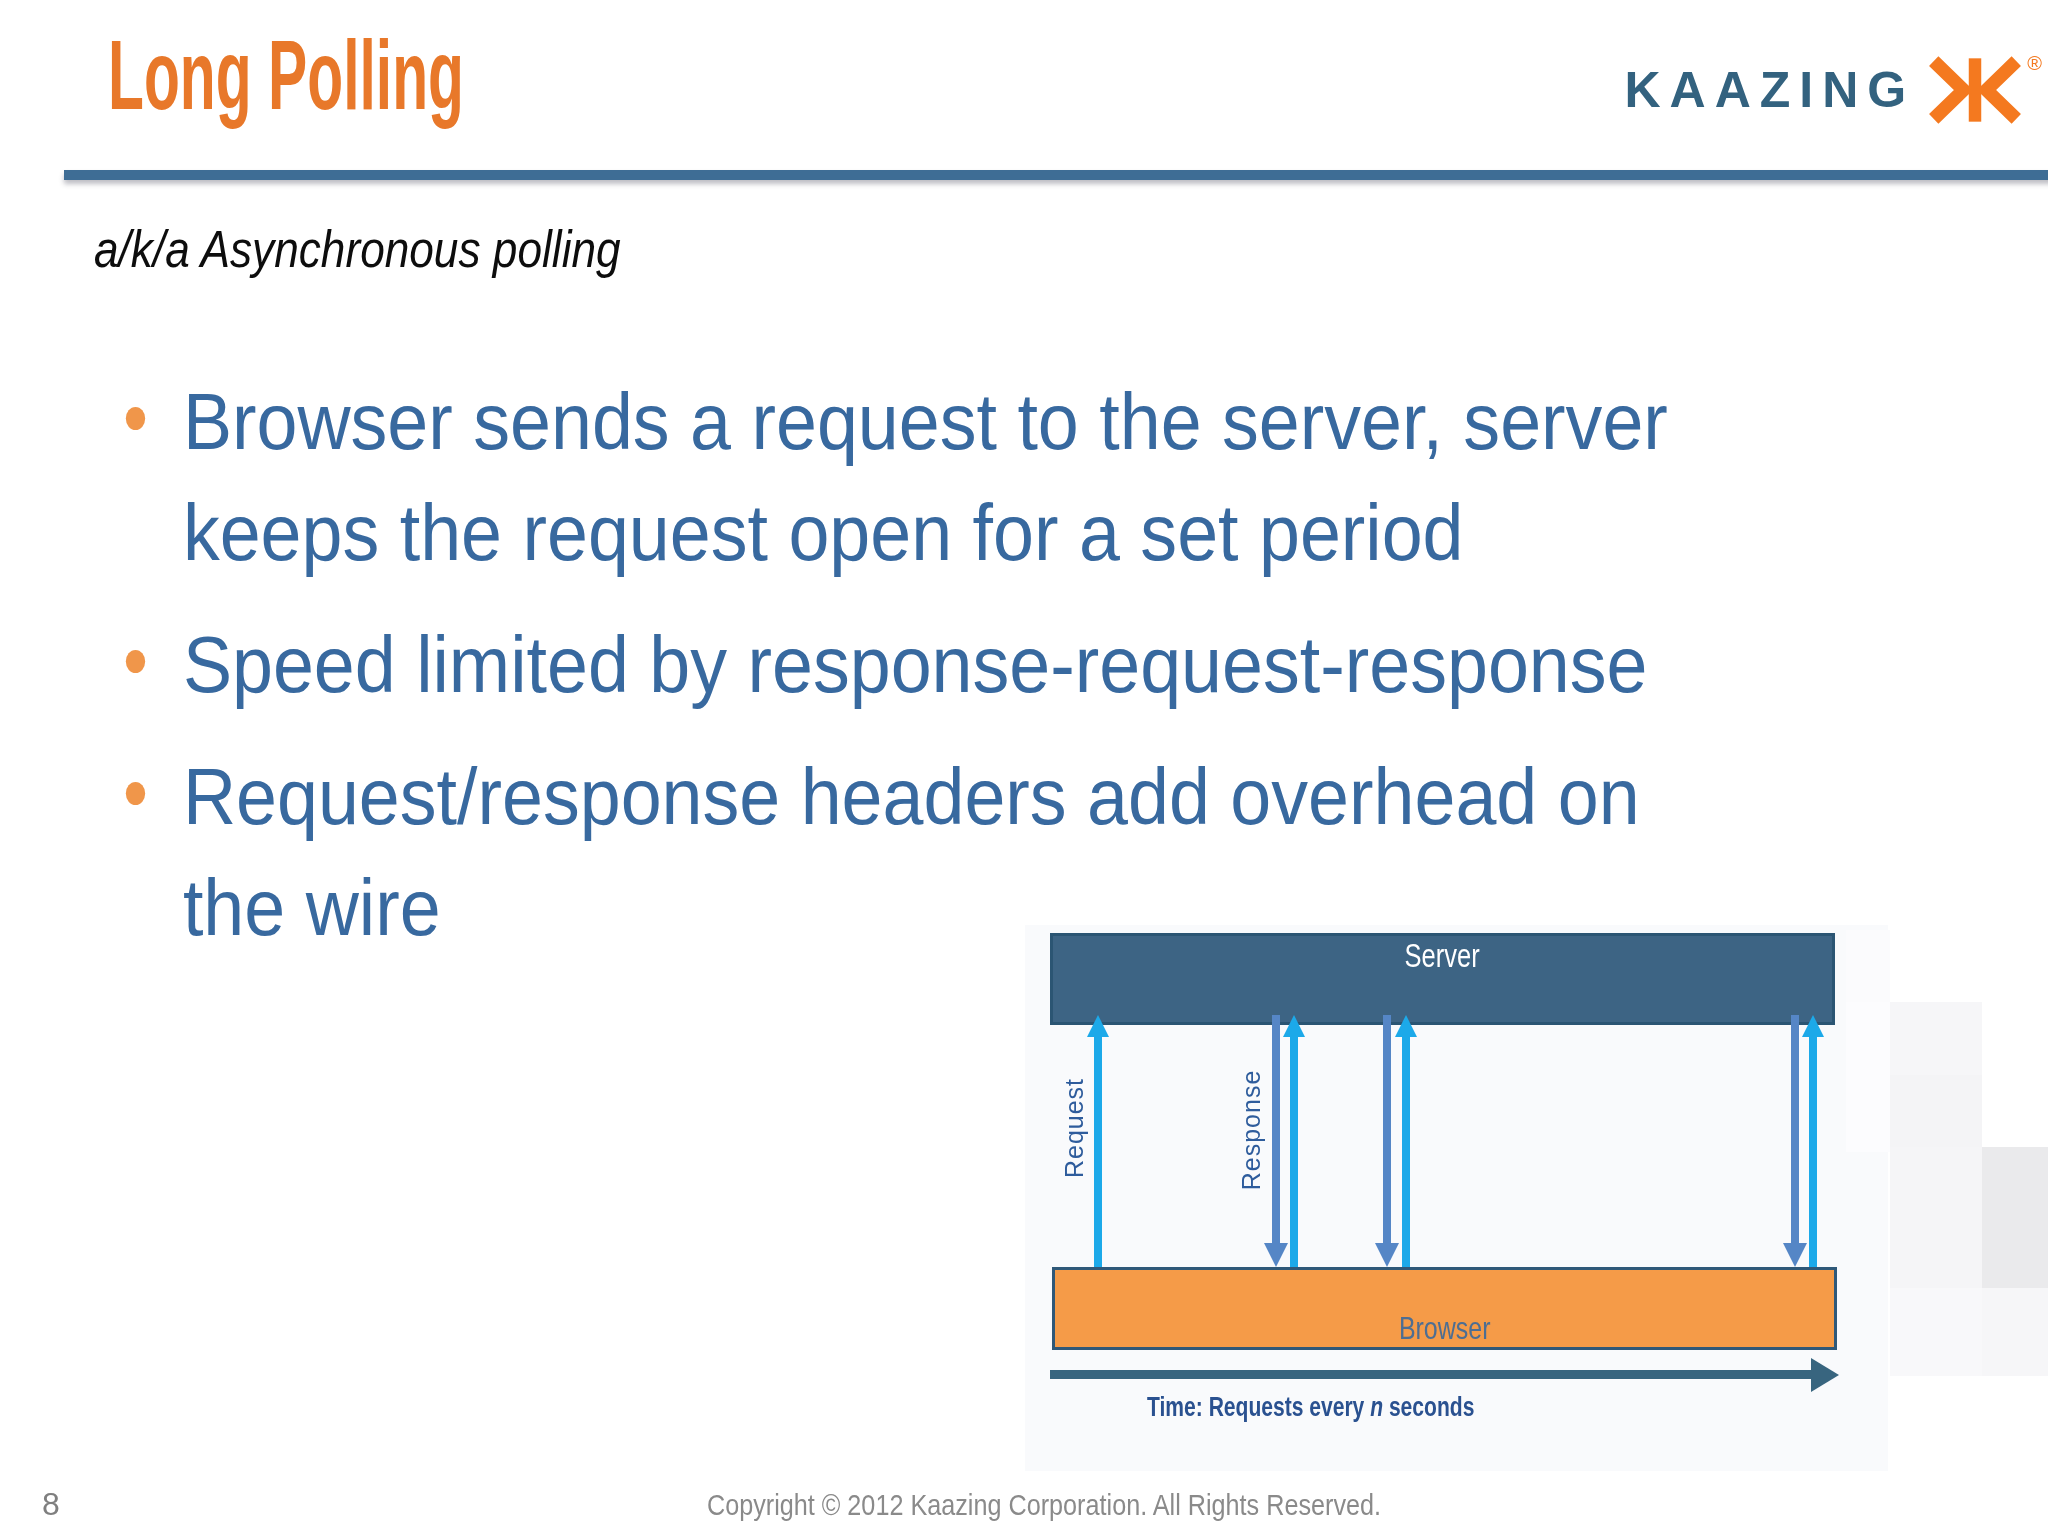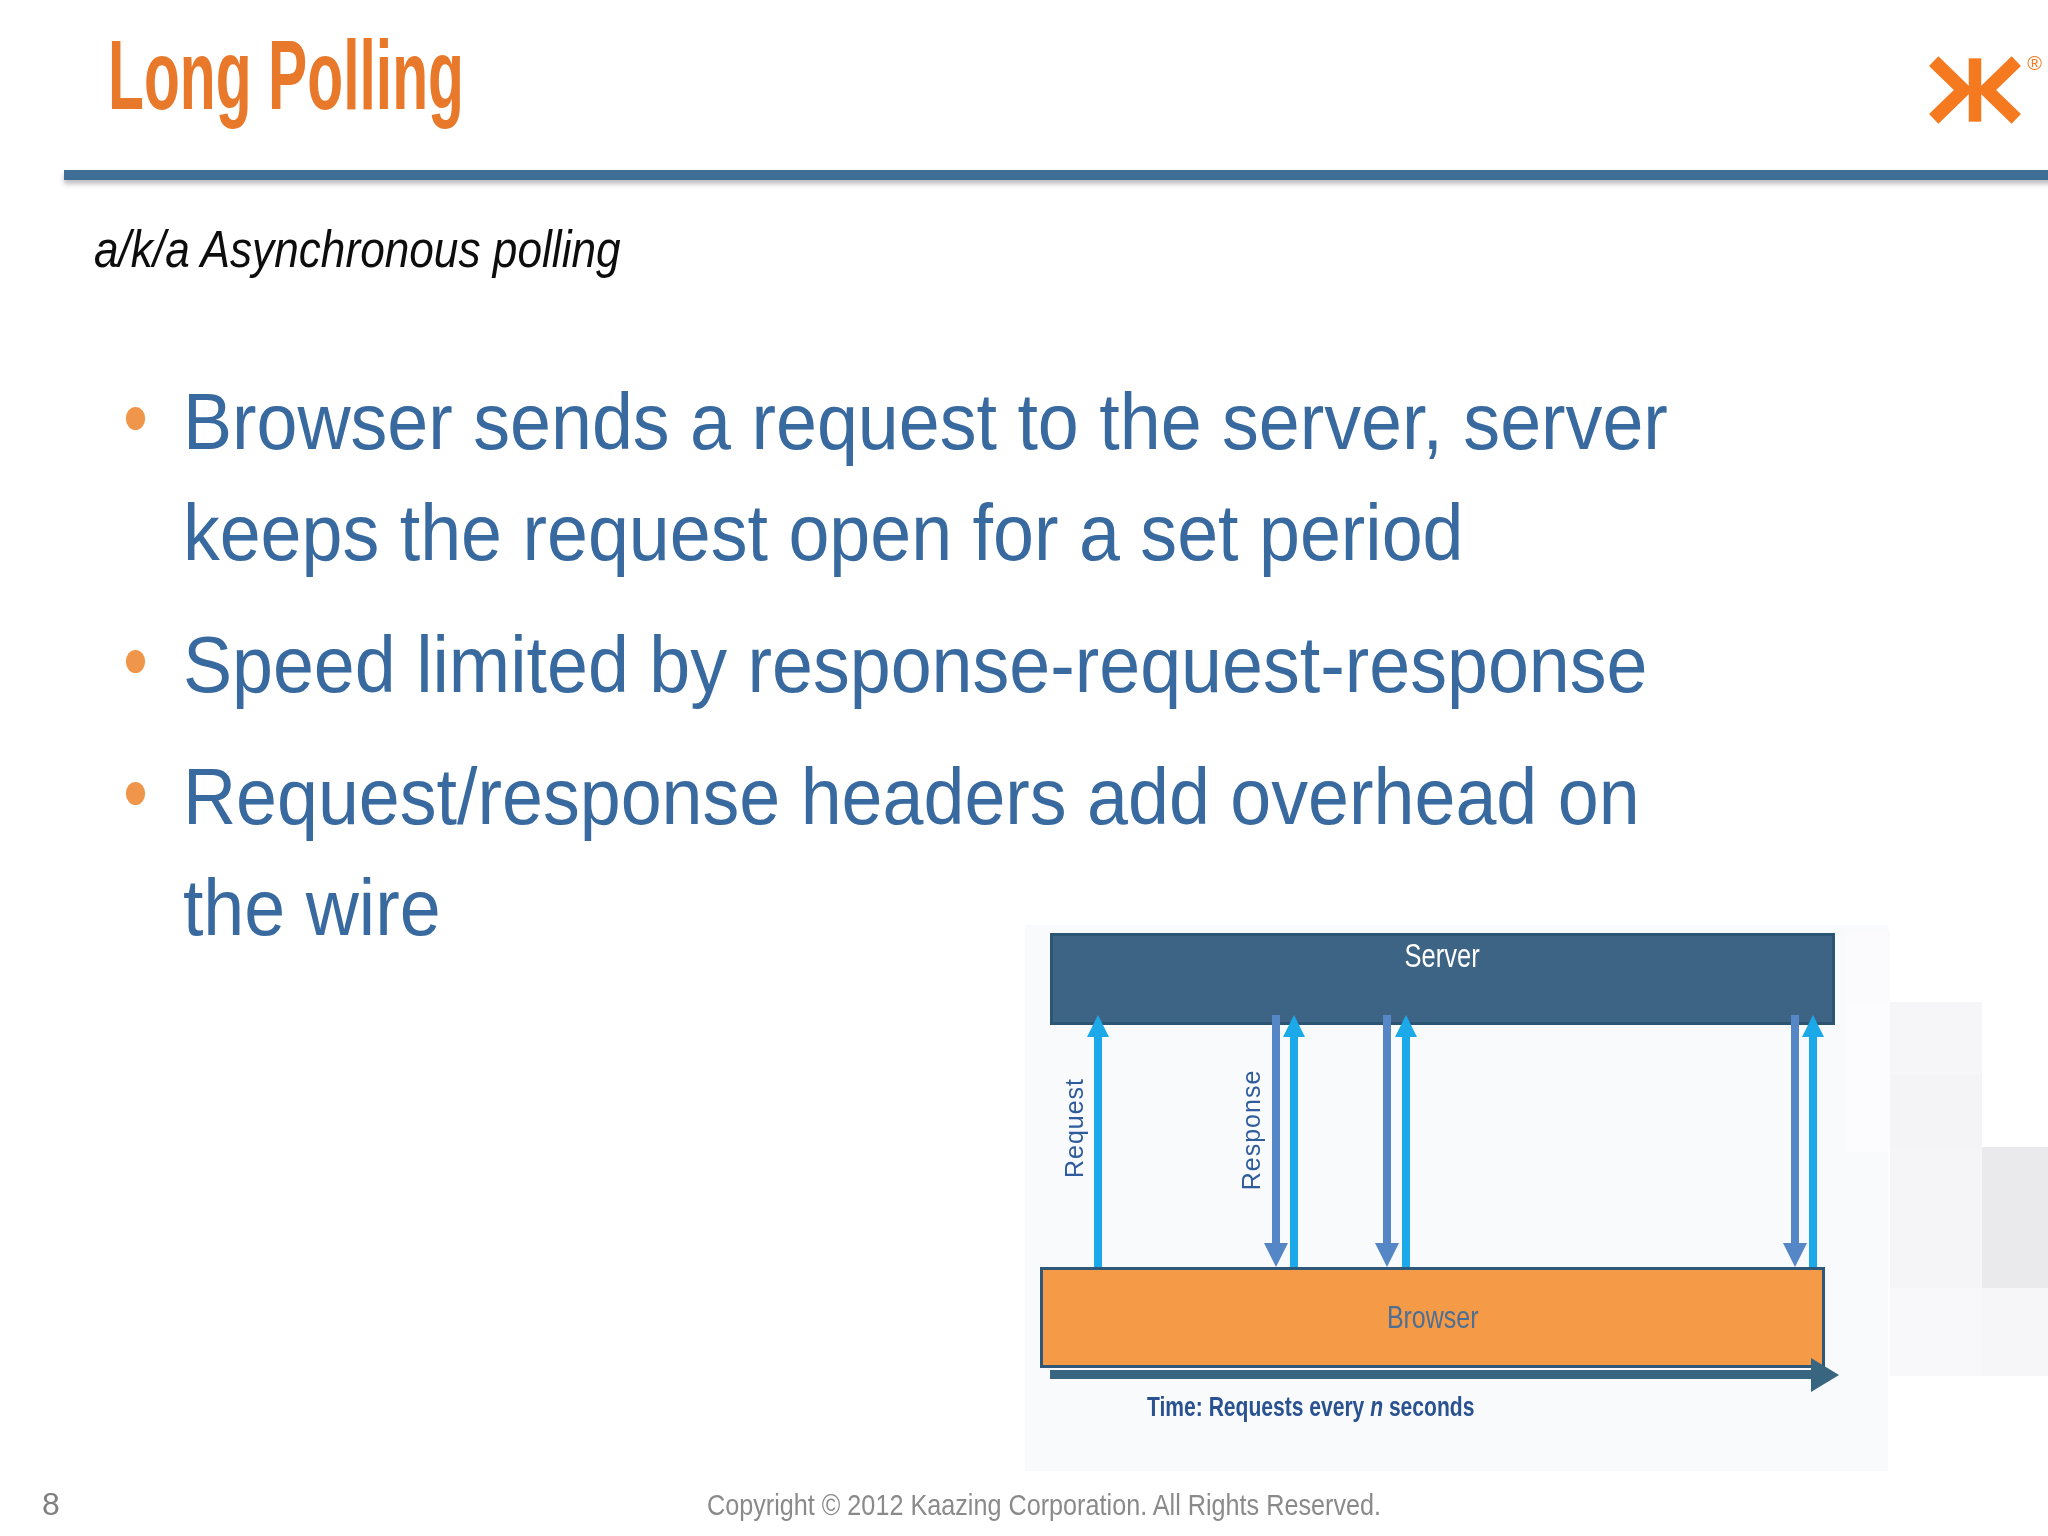--- a/index.html
+++ b/index.html
@@ -62,23 +62,23 @@
   .c7 { left:865px; top:363px; width:92px; height:88px;  background:#F8F8FA; }
   .c8 { left:957px; top:363px; width:86px; height:88px;  background:#F6F6F8; }
 
   .server-bar {
     position:absolute; left:25px; top:8px; width:785px; height:92px;
     background:var(--server-fill,#3D6484); border:3px solid var(--server-border,#2B5573);
     box-sizing:border-box; display:flex; justify-content:center;
   }
   .server-bar span { color:#ffffff; font-size:34px; transform:scaleX(0.75); }
   .browser-bar {
-    position:absolute; left:15px; top:342px; width:785px; height:101px;
+    position:absolute; left:27px; top:342px; width:785px; height:83px;
     background:var(--browser-fill,#F59B48); border:3px solid var(--browser-border,#2F5878);
-    box-sizing:border-box; display:flex; align-items:center; justify-content:center;
+    box-sizing:border-box; display:flex; align-items:flex-end; justify-content:center;
   }
   .browser-bar span { color:#4E6E92; font-size:32px; transform:scaleX(0.78); }
 
   .arrow-up { position:absolute; top:90px; width:22px; }
   .arrow-up .head {
     width:0; height:0; margin:0 auto;
     border-left:11px solid transparent; border-right:11px solid transparent;
     border-bottom:22px solid var(--arrow-up-blue,#1CA9E9);
   }
   .arrow-up .shaft { width:8px; height:230px; margin:0 auto; background:var(--arrow-up-blue,#1CA9E9); }
@@ -123,20 +123,21 @@
   }
 </style>
 </head>
 <body>
 
 <div class="slide">
 
   <div class="title">Long Polling</div>
 
   <div class="logo">
+    <span class="logo-text">KAAZING</span>
     <svg class="logo-mark" width="96" height="68" viewBox="0 0 100 70">
       <polyline points="7,5 38,35 7,65" fill="none" stroke="#F4791F" stroke-width="14"></polyline>
       <line x1="50" y1="2" x2="50" y2="68" stroke="#F4791F" stroke-width="13"></line>
       <polyline points="93,5 62,35 93,65" fill="none" stroke="#F4791F" stroke-width="14"></polyline>
     </svg>
     <span class="logo-reg">®</span>
   </div>
 
   <div class="rule"></div>
 

